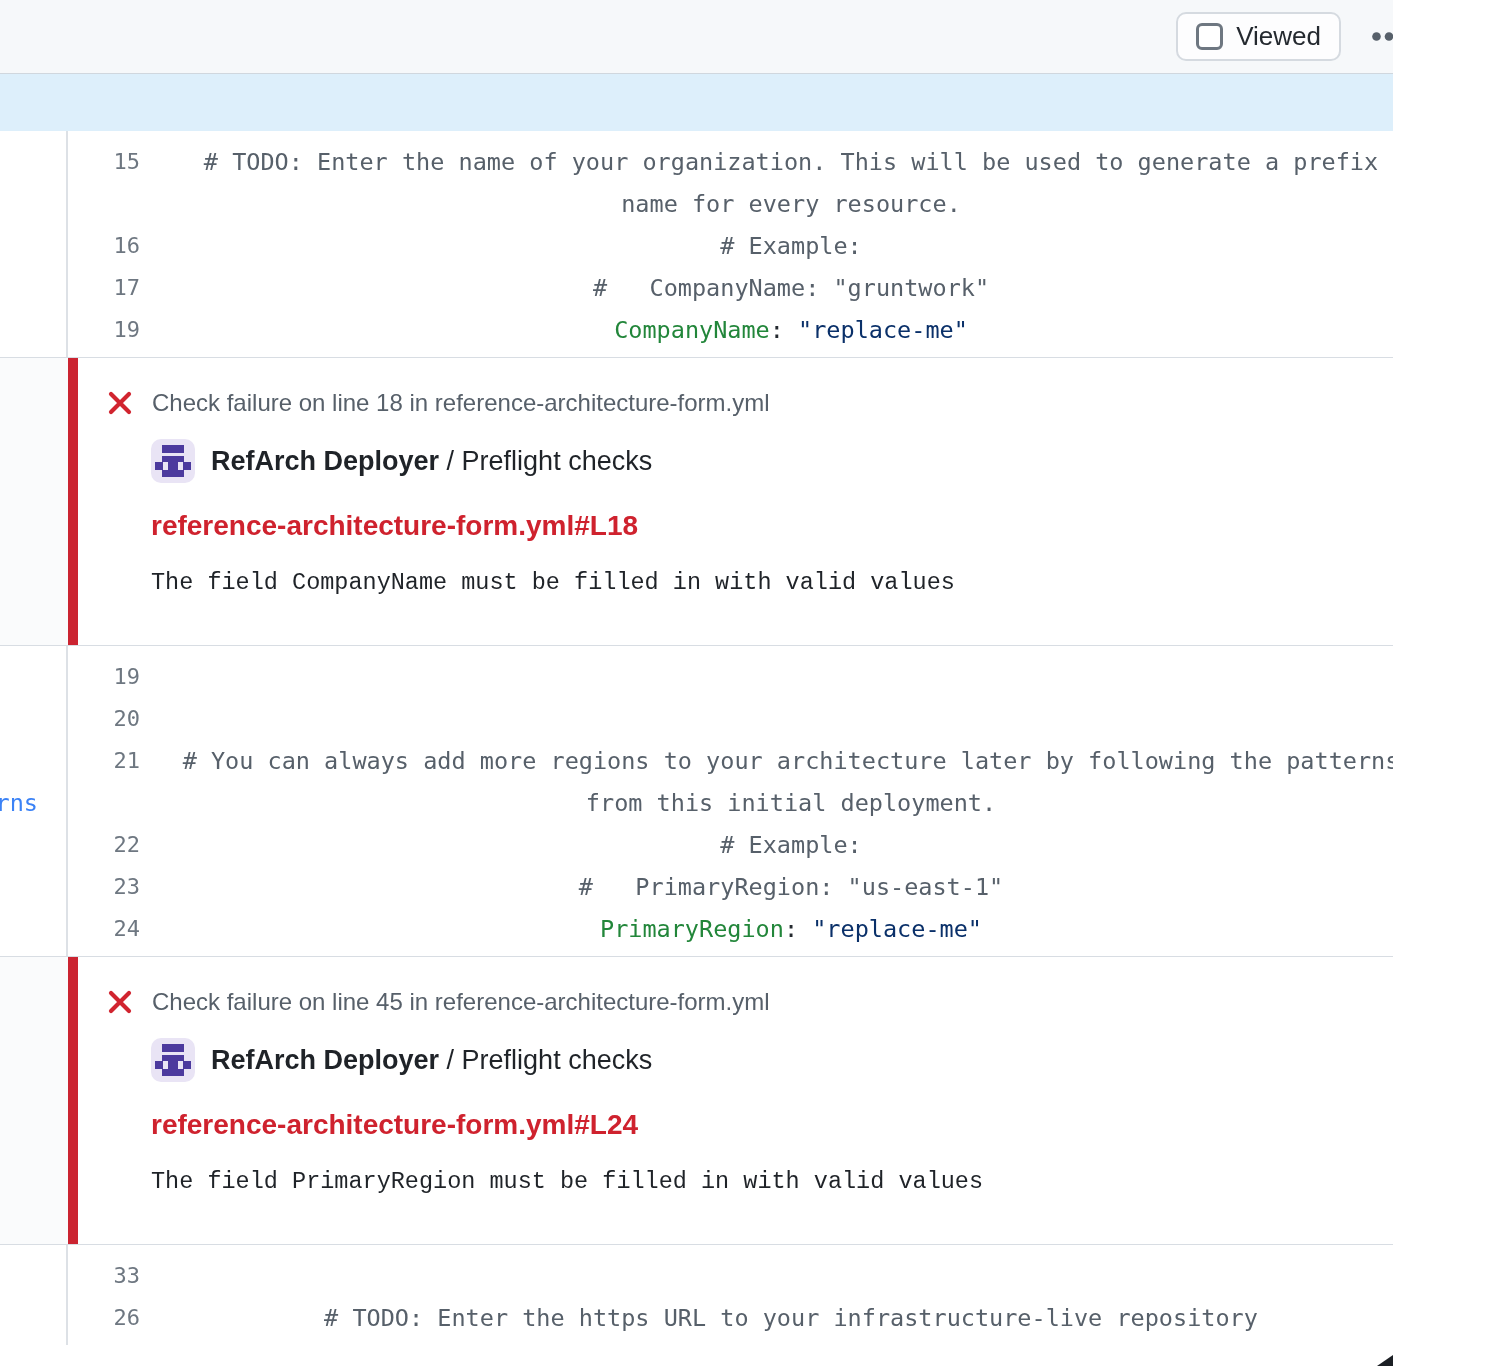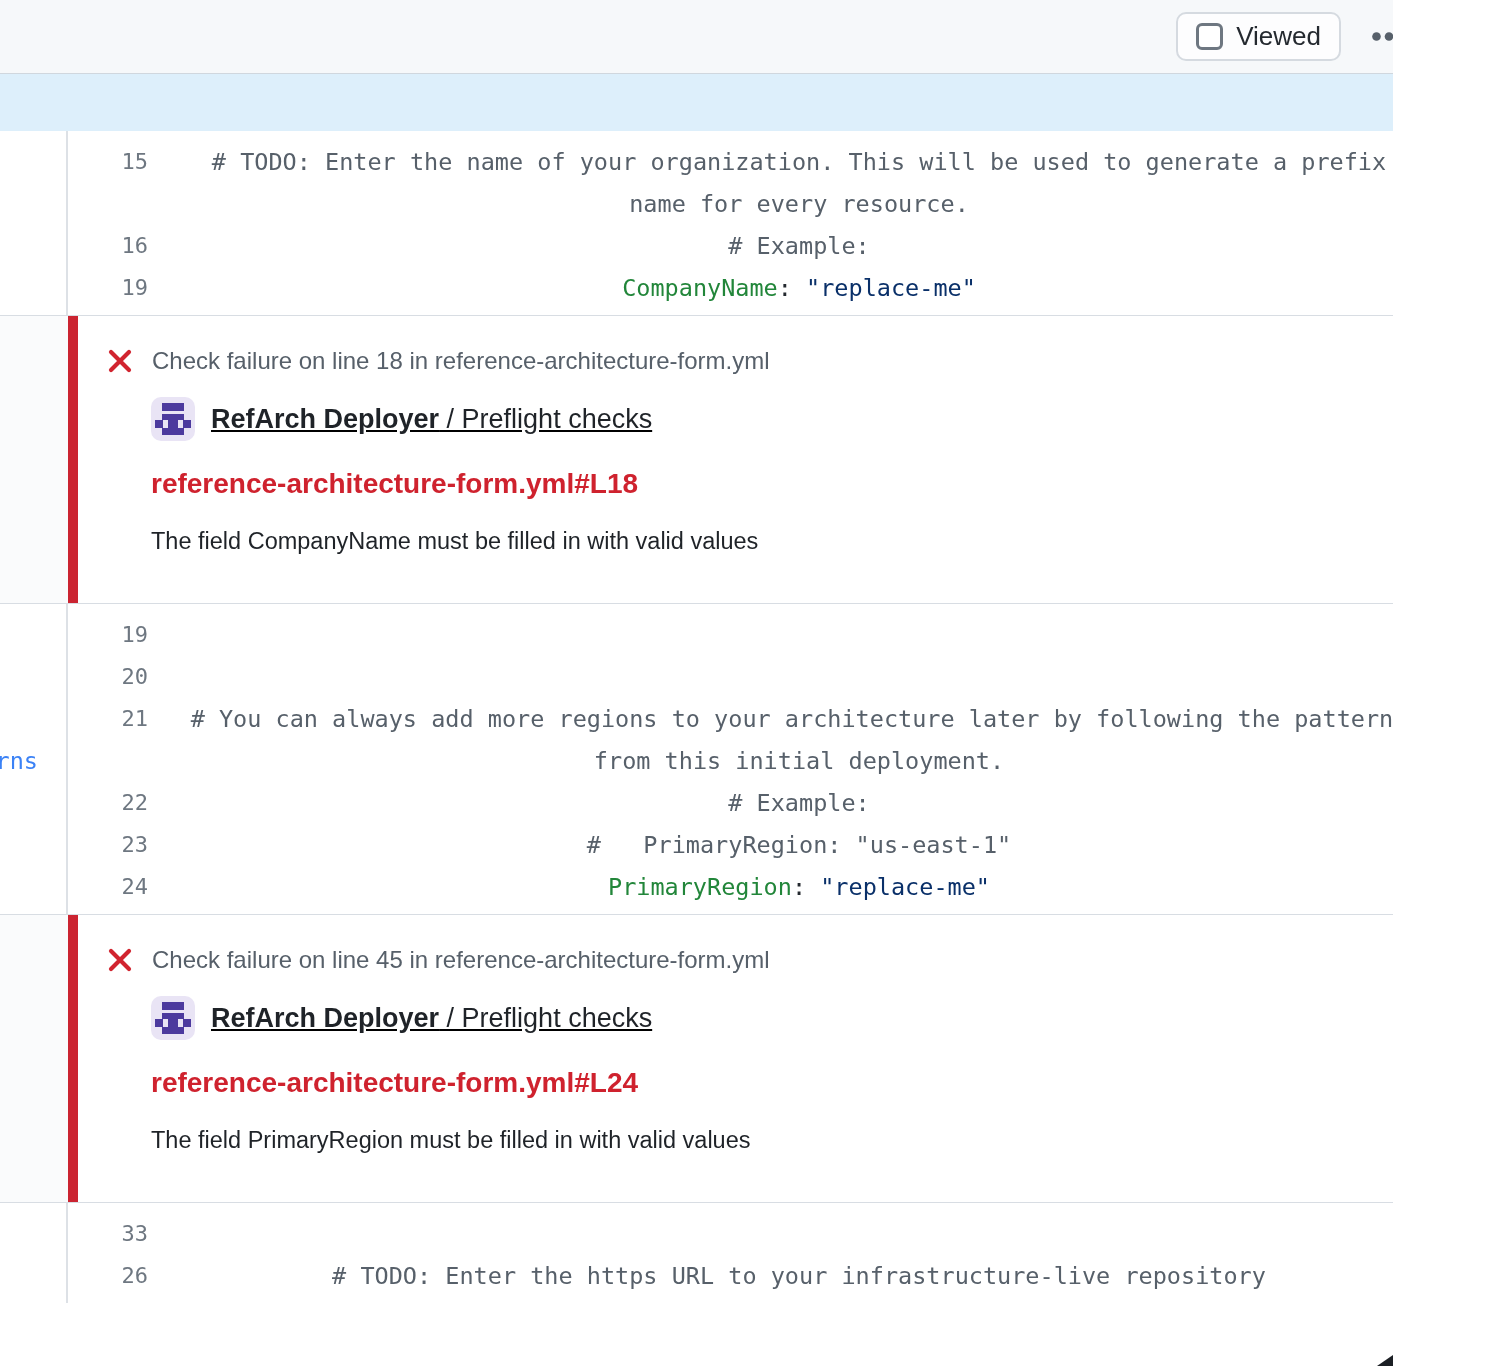--- a/index.html
+++ b/index.html
@@ -45,21 +45,21 @@
 
   
   .section { display: flex; width: 100%; }
   .left-pane {
     width: 68px; flex: none; position: relative;
     background: #fff; border-right: 2px solid #dde1e6;
   }
   .annotation-section .left-pane { background: #fafbfc; border-right: none; }
 
   
-  .right-pane { flex: 1; padding: 10px 0 6px 8px; min-width: 0; }
+  .right-pane { flex: 1; padding: 10px 0 6px 0; min-width: 0; }
   .code-line { display: flex; font-family: "DejaVu Sans Mono", monospace; font-size: 23.5px; line-height: 42px; }
   .ln { flex: none; width: 72px; text-align: right; color: #6e7781; font-size: 22px; cursor: pointer; }
   .code-text { flex: none; margin-left: 36px; width: 1230px; white-space: pre-wrap; overflow-wrap: break-word; text-align: center; }
   .seg-comment { color: #57606a; }
   .seg-key     { color: #22863a; }
   .seg-punc    { color: #24292f; }
   .seg-string  { color: #0a3069; }
   .overflow-text {
     position: absolute; right: 28px;
     font-family: "DejaVu Sans Mono", monospace;
@@ -70,33 +70,33 @@
   
   .annotation-section { border-top: 1px solid #d8dde3; border-bottom: 1px solid #d8dde3; }
   .ann-box {
     flex: 1; background: #fff; position: relative;
     border-left: 10px solid #cb2431;
     padding: 30px 70px 46px 27px; min-width: 0;
   }
   .ann-title-row { display: flex; align-items: center; gap: 17px; }
   .ann-title { font-size: 24px; color: #57606a; }
   .indented { margin-left: 46px; }
-  .ann-check-row { display: flex; align-items: center; gap: 16px; margin-top: 21px; text-decoration: underline; }
+  .ann-check-row { display: flex; align-items: center; gap: 16px; margin-top: 21px; }
   .app-avatar { width: 44px; height: 44px; flex: none; line-height: 0; }
   .check-name { font-size: 27px; color: #1f2328; }
   .check-name b { font-weight: 700; }
   .ann-link {
     display: inline-block; margin-top: 27px;
     font-size: 28px; font-weight: 700; color: #cf222e;
     text-decoration: none; cursor: pointer;
   }
   .ann-link-row { }
   .ann-message {
     margin-top: 25px;
-    font-family: Liberation Sans, sans-serif;
+    font-family: Liberation Mono, monospace;
     font-size: 23.5px; color: #1f2328; line-height: 32px;
     white-space: pre-wrap;
   }
   .ann-action {
     position: absolute; top: 12px; right: 16px;
     background: none; border: none; cursor: pointer; line-height: 0; padding: 2px;
   }
 
   
   .cursor-tip {
@@ -133,20 +133,24 @@
   <div class="section code-section">
     <div class="left-pane"></div>
     <div class="right-pane">
             <div class="code-line">
               <span class="ln">15</span>
               <span class="code-text"><span class="seg-comment"># TODO: Enter the name of your organization. This will be used to generate a prefix name for every resource.</span></span>
             </div>
             <div class="code-line">
               <span class="ln">16</span>
               <span class="code-text"><span class="seg-comment"># Example:</span></span>
+            </div>
+            <div class="code-line">
+              <span class="ln">17</span>
+              <span class="code-text"><span class="seg-comment">#   CompanyName: "gruntwork"</span></span>
             </div>
             <div class="code-line">
               <span class="ln">19</span>
               <span class="code-text"><span class="seg-key">CompanyName</span><span class="seg-punc">: </span><span class="seg-string">"replace-me"</span></span>
             </div>
           </div>
   </div>
 
   <div class="section annotation-section">
     <div class="left-pane"></div>

